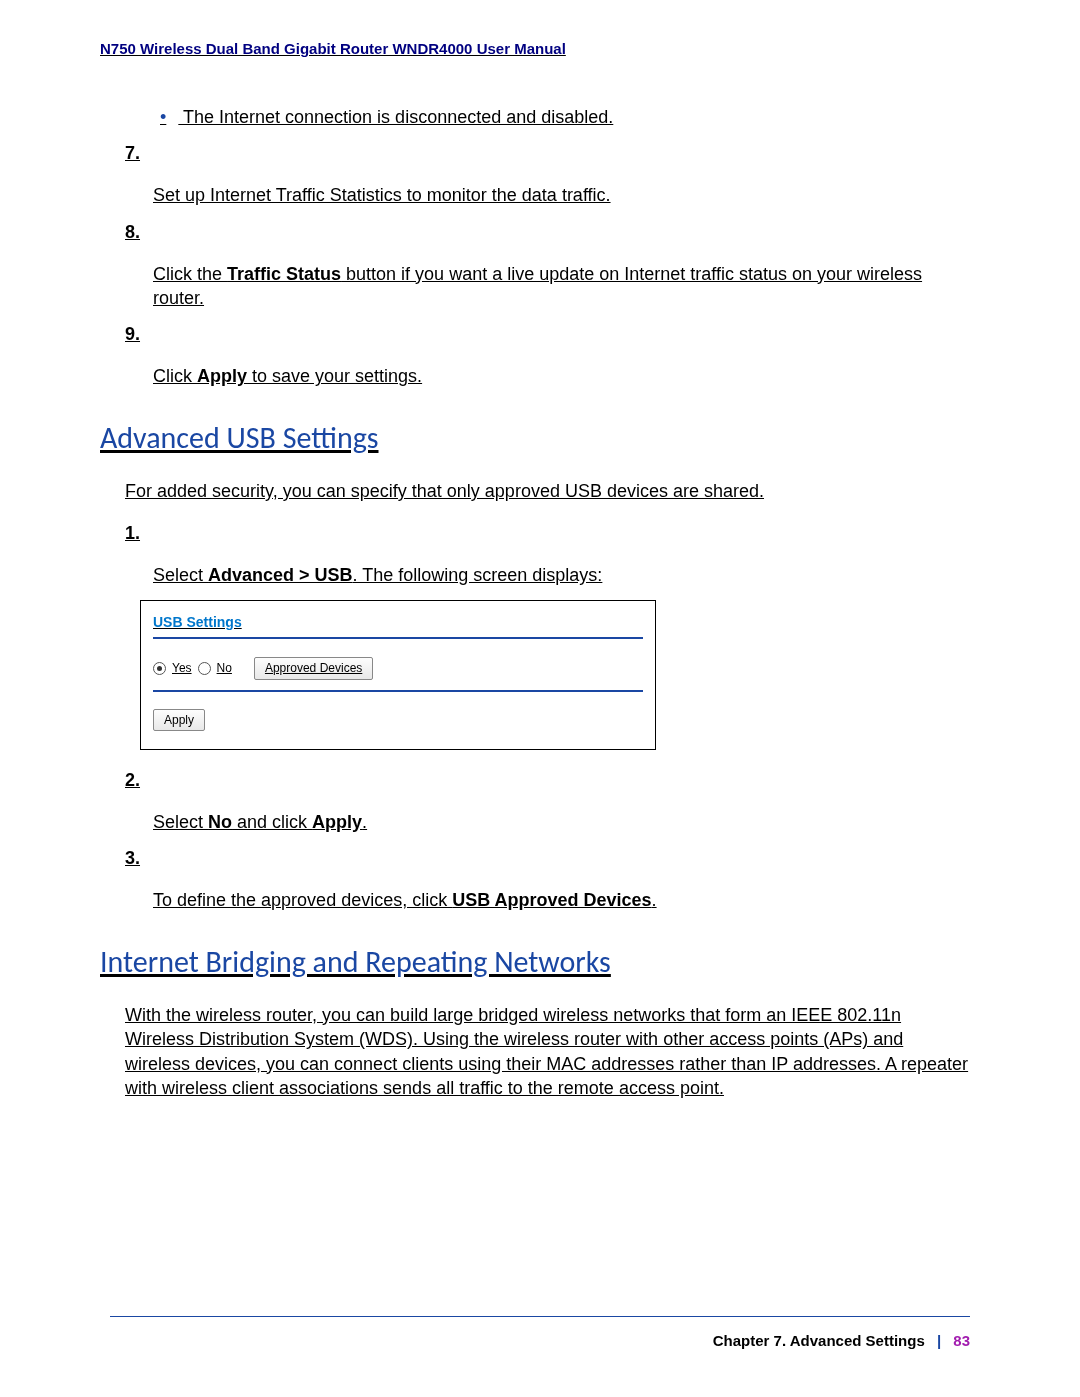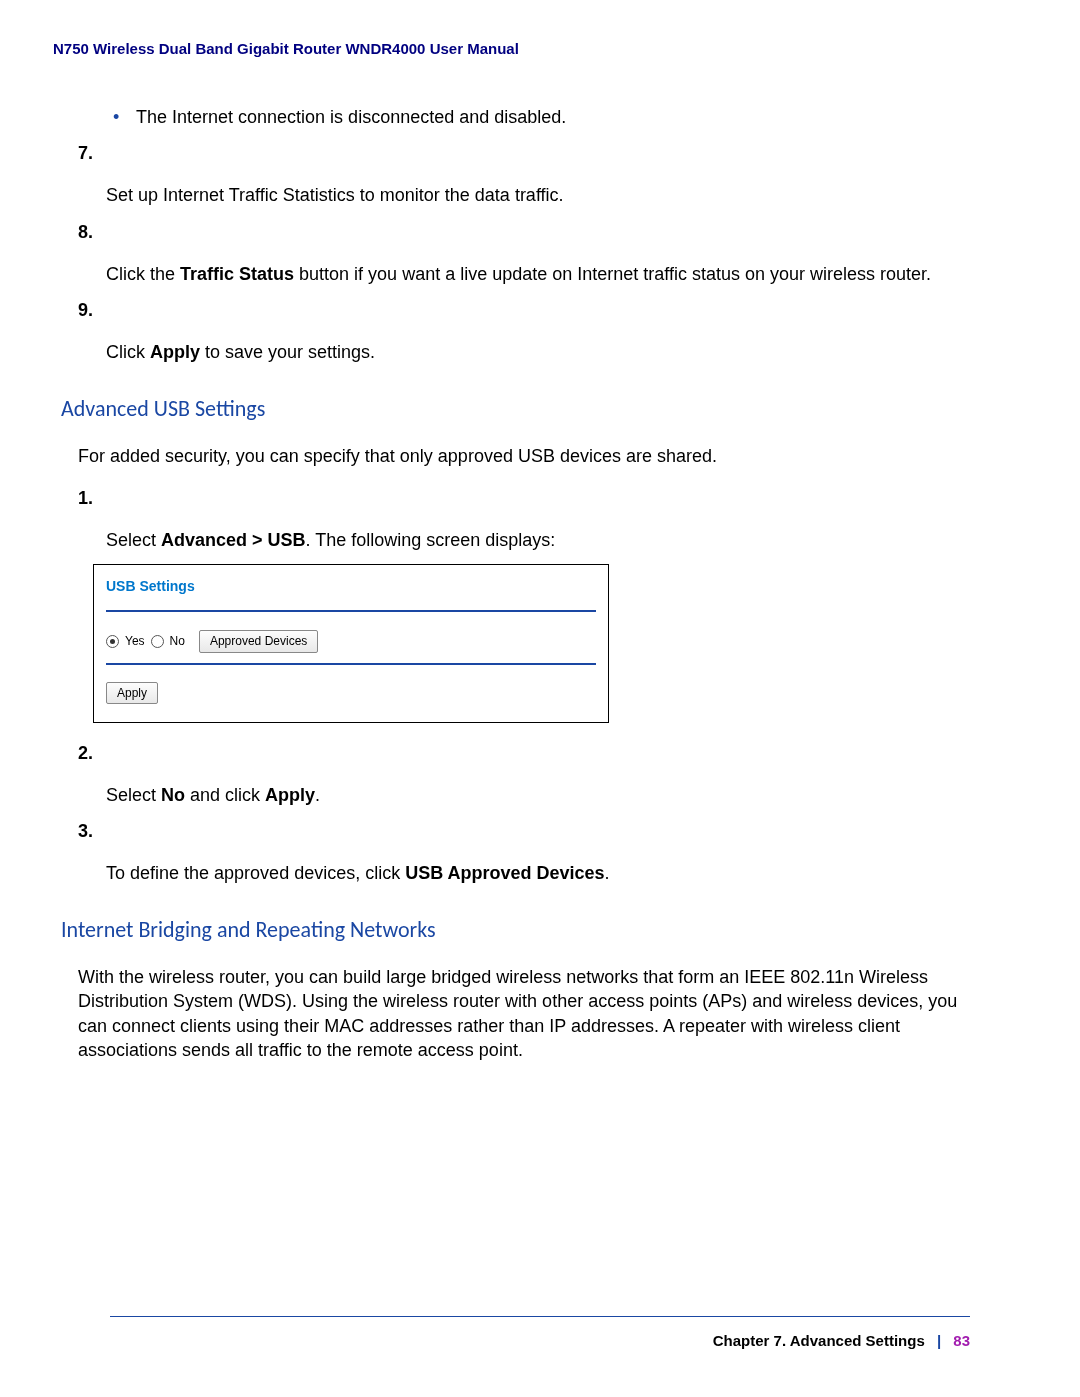--- a/index.html
+++ b/index.html
@@ -7,21 +7,22 @@
     padding: 0;
     background: #ffffff;
     font-family: Arial, Helvetica, sans-serif;
     color: #000;
   }
   .page {
     width: 1080px;
     height: 1397px;
     position: relative;
     box-sizing: border-box;
-    padding: 40px 110px 0 53px;
+    padding: 40px 110px 0 100px;
+    text-decoration: underline;
   }
   .header {
     font-size: 15px;
     font-weight: bold;
     color: #000080;
     margin-bottom: 48px;
   }
   .content {
     font-size: 18px;
     line-height: 1.35;
@@ -49,22 +50,22 @@
   }
   .num-item .txt {
     flex: 1;
     margin-top: 42px;
   }
   .bold { font-weight: bold; }
   h2.section-heading {
     font-family: "Gill Sans", "Gill Sans MT", Calibri, sans-serif;
     font-weight: 500;
     color: #1a47a3;
-    font-size: 22px;
-    margin: 30px 0 20px 8px;
+    font-size: 30px;
+    margin: 30px 0 20px 0;
   }
   .para {
     margin: 0 0 18px 0;
   }
   .indent-para {
     margin-left: 25px;
     margin-bottom: 18px;
   }
 
   
@@ -73,21 +74,21 @@
     width: 490px;
     margin: 12px 0 18px 40px;
     padding: 12px 12px 18px 12px;
     background: #fff;
     font-family: Arial, Helvetica, sans-serif;
   }
   .usb-title {
     color: #0077cc;
     font-weight: bold;
     font-size: 14px;
-    margin-bottom: 14px;
+    margin-bottom: 6px;
   }
   .usb-hr {
     border: none;
     border-top: 2px solid #1a47a3;
     margin: 6px 0 18px 0;
   }
   .usb-row {
     font-size: 12px;
     font-weight: bold;
     display: flex;
@@ -190,21 +191,21 @@
     </div>
 
     <div class="usb-box">
       <div class="usb-title">USB Settings</div>
       <hr class="usb-hr">
       <div class="usb-row">
         <span class="usb-radio selected"></span>
         <span style="font-weight:normal;">Yes</span>
         <span class="usb-radio"></span>
         <span style="font-weight:normal;">No</span>
-        <span class="usb-btn" style="font-weight:normal; margin-left:8px;text-align:right;">Approved Devices</span>
+        <span class="usb-btn" style="font-weight:normal; margin-left:16px;text-align:right;">Approved Devices</span>
       </div>
       <hr class="usb-hr2">
       <span class="usb-btn">Apply</span>
     </div>
 
     <div class="num-item">
       <span class="num">2.</span>
       <span class="txt">
         <span>Select </span><span class="bold">No</span><span> and click </span><span class="bold">Apply</span><span>.</span>
       </span>

